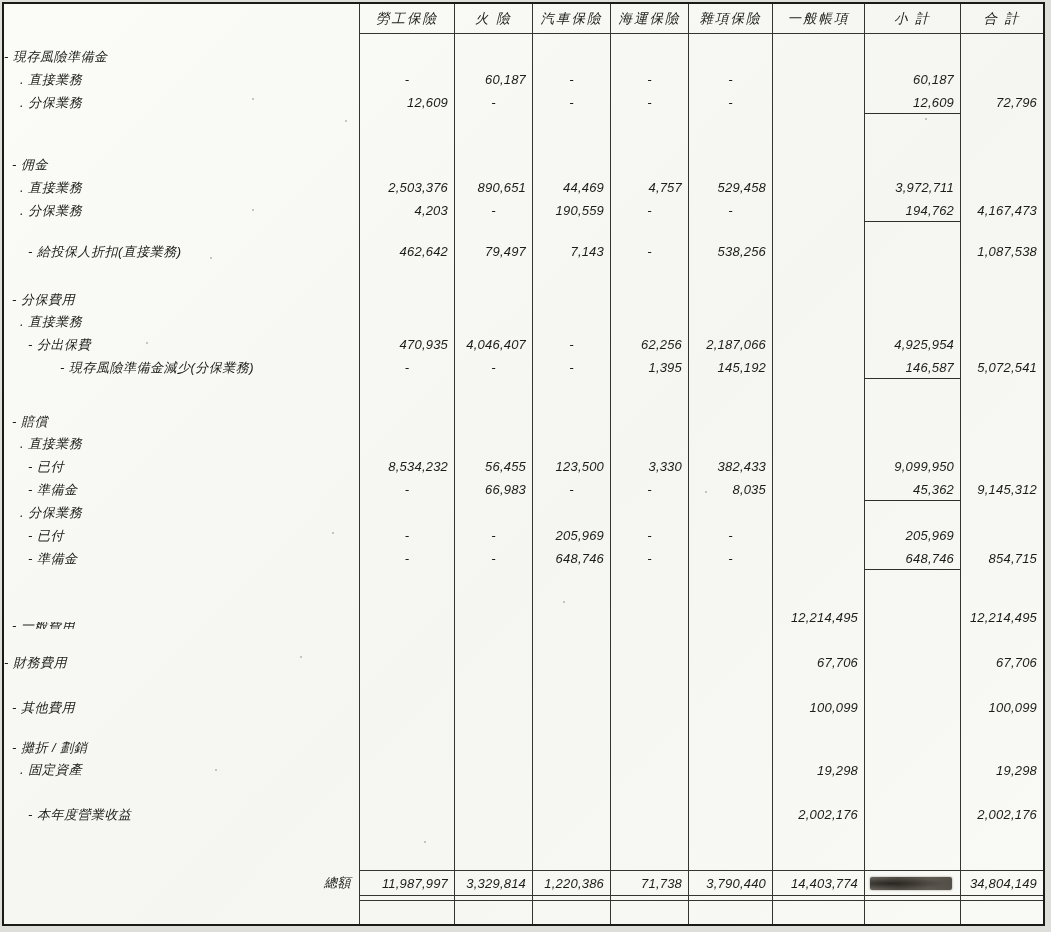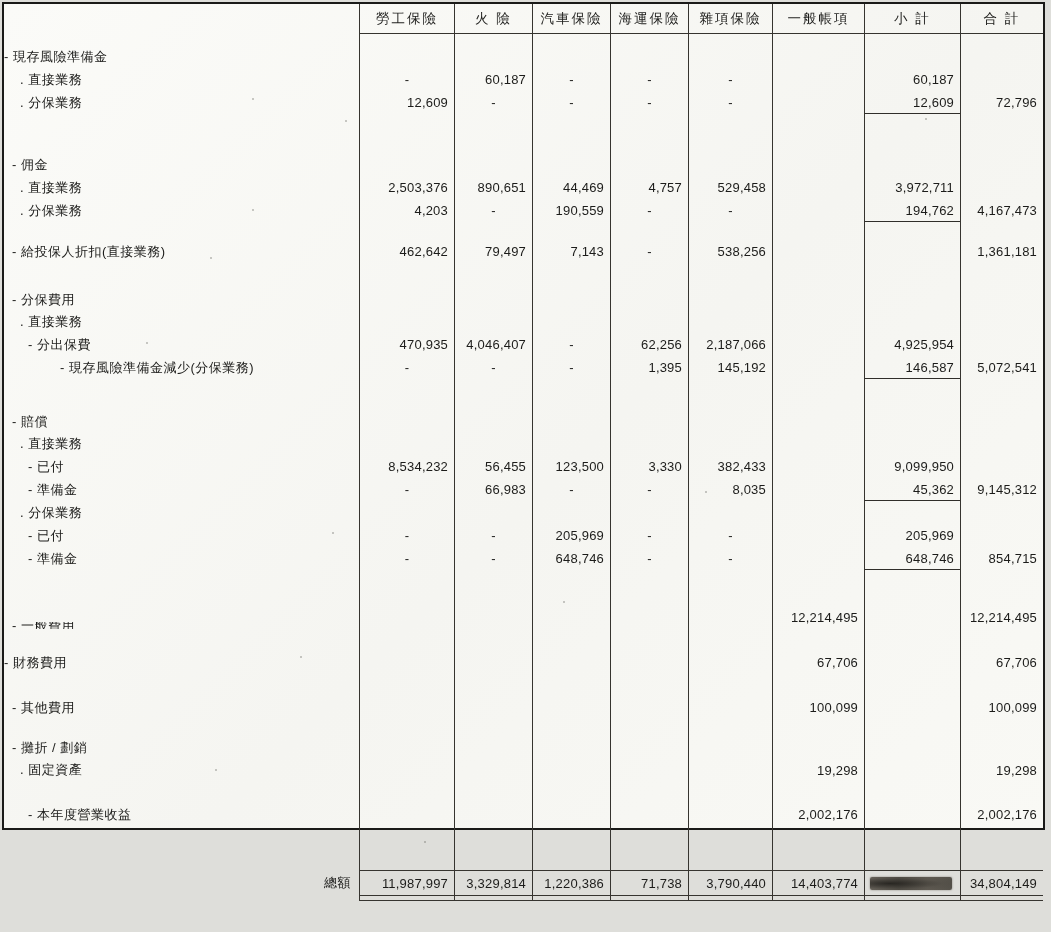--- a/index.html
+++ b/index.html
@@ -2,23 +2,24 @@
 <html><head>
 <meta charset="utf-8">
 <style>
   html,body{margin:0;padding:0;}
   body{
     width:1051px;height:932px;position:relative;overflow:hidden;
     background:#dededa;
     font-family:"Liberation Sans","DejaVu Sans",sans-serif;
   }
   .page{
-    position:absolute;left:2px;top:2px;width:1043px;height:828px;
+    position:absolute;left:2px;top:2px;width:1043px;height:924px;
     border:2px solid #1a1a18;box-sizing:border-box;
     background:linear-gradient(135deg,#fbfbf8 0%,#f5f5f1 55%,#f9f9f5 100%);
+    font-style:italic;
   }
   .grid{
     display:grid;width:100%;height:100%;
     grid-template-columns:355px 95px 78px 78px 78px 84px 92px 96px auto;
   }
   .cell{
     box-sizing:border-box;display:flex;align-items:center;overflow:hidden;
     font-size:13px;color:#1c1c1a;white-space:nowrap;
   }
   .lblcell{justify-content:flex-start;letter-spacing:.5px;}
@@ -132,29 +133,29 @@
       <div class="cell dcell">4,167,473</div>
       <div class="cell lblcell" style="padding-left: 8px;"></div>
       <div class="cell dcell"></div>
       <div class="cell dcell"></div>
       <div class="cell dcell"></div>
       <div class="cell dcell"></div>
       <div class="cell dcell"></div>
       <div class="cell dcell"></div>
       <div class="cell dcell"></div>
       <div class="cell dcell"></div>
-      <div class="cell lblcell" style="padding-left: 8px;">- 給投保人折扣(直接業務)</div>
+      <div class="cell lblcell" style="padding-left: 24px;">- 給投保人折扣(直接業務)</div>
       <div class="cell dcell">462,642</div>
       <div class="cell dcell">79,497</div>
       <div class="cell dcell">7,143</div>
       <div class="cell dcell dash">-</div>
       <div class="cell dcell">538,256</div>
       <div class="cell dcell"></div>
       <div class="cell dcell"></div>
-      <div class="cell dcell">1,361,181</div>
+      <div class="cell dcell">1,087,538</div>
       <div class="cell lblcell" style="padding-left: 8px;"></div>
       <div class="cell dcell"></div>
       <div class="cell dcell"></div>
       <div class="cell dcell"></div>
       <div class="cell dcell"></div>
       <div class="cell dcell"></div>
       <div class="cell dcell"></div>
       <div class="cell dcell"></div>
       <div class="cell dcell"></div>
       <div class="cell lblcell" style="padding-left: 8px;">- 分保費用</div>

